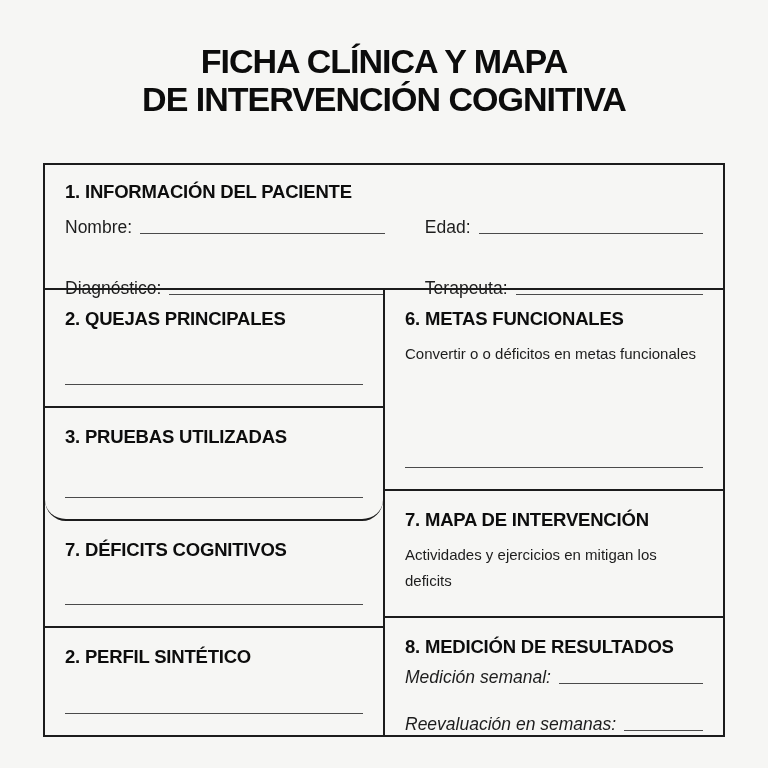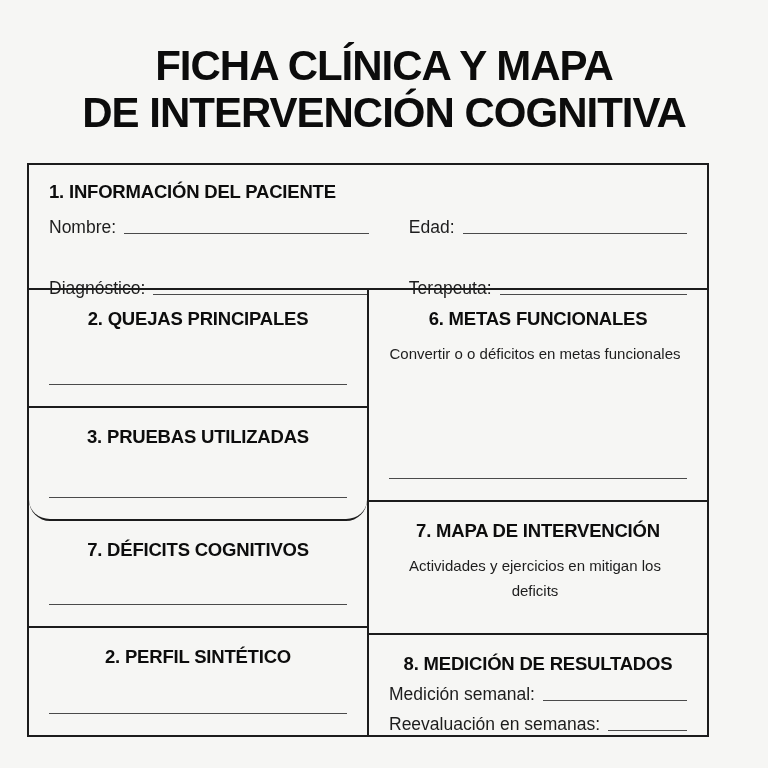--- a/index.html
+++ b/index.html
@@ -12,31 +12,31 @@
     position: relative;
     width: 768px;
     height: 768px;
     background: #f6f6f4;
     overflow: hidden;
     margin: 0 auto;
   }
   .title {
     margin-top: 42px;
     text-align: center;
-    font-size: 42px;
+    font-size: 34px;
     font-weight: 700;
     letter-spacing: -1px;
     line-height: 1.13;
     color: #0c0c0c;
   }
   .title .tline { display: block; }
 
   .form {
     position: absolute;
-    left: 27px;
+    left: 43px;
     top: 163px;
     width: 682px;
     height: 574px;
     border: 2px solid #1c1c1c;
     display: flex;
     flex-direction: column;
     background: #f6f6f4;
   }
 
   .heading {
@@ -72,21 +72,21 @@
   .blank-inline {
     flex: 1 1 auto;
     margin-left: 8px;
     margin-bottom: 4px;
     border-bottom: 1.5px solid #4a4a4a;
     height: 0;
   }
 
   
   .cols { flex: 1 1 auto; display: flex; min-height: 0; }
-  .col { flex: 1 1 0; display: flex; flex-direction: column; min-width: 0; text-align: center; }
+  .col { flex: 1 1 0; display: flex; flex-direction: column; min-width: 0; }
   .col-left { border-right: 2px solid #1c1c1c; }
 
   .cell {
     border-bottom: 2px solid #1c1c1c;
     padding: 18px 20px 0 20px;
     display: flex;
     flex-direction: column;
   }
   .cell.last { border-bottom: none; flex: 1 1 auto; }
 
@@ -96,21 +96,21 @@
     border-bottom: 1.5px solid #4a4a4a;
     height: 0;
   }
   .desc {
     margin-top: 11px;
     font-size: 15px;
     line-height: 1.72;
     color: #1d1d1d;
     padding-right: 6px;
   }
-  .sec8-fields { margin-top: 9px; display: flex; flex-direction: column; gap: 9px; }
+  .sec8-fields { margin-top: 9px; display: flex; flex-direction: column; gap: 26px; font-style: italic; }
 
   
   .h-s2 { height: 118px; }
   .h-s3 { height: 113px; border-radius: 21px; }
   .h-s4 { height: 107px; }
   .h-s6 { height: 216px; }
   .h-s7 { height: 136px; }
 </style>
 </head>
 <body>

